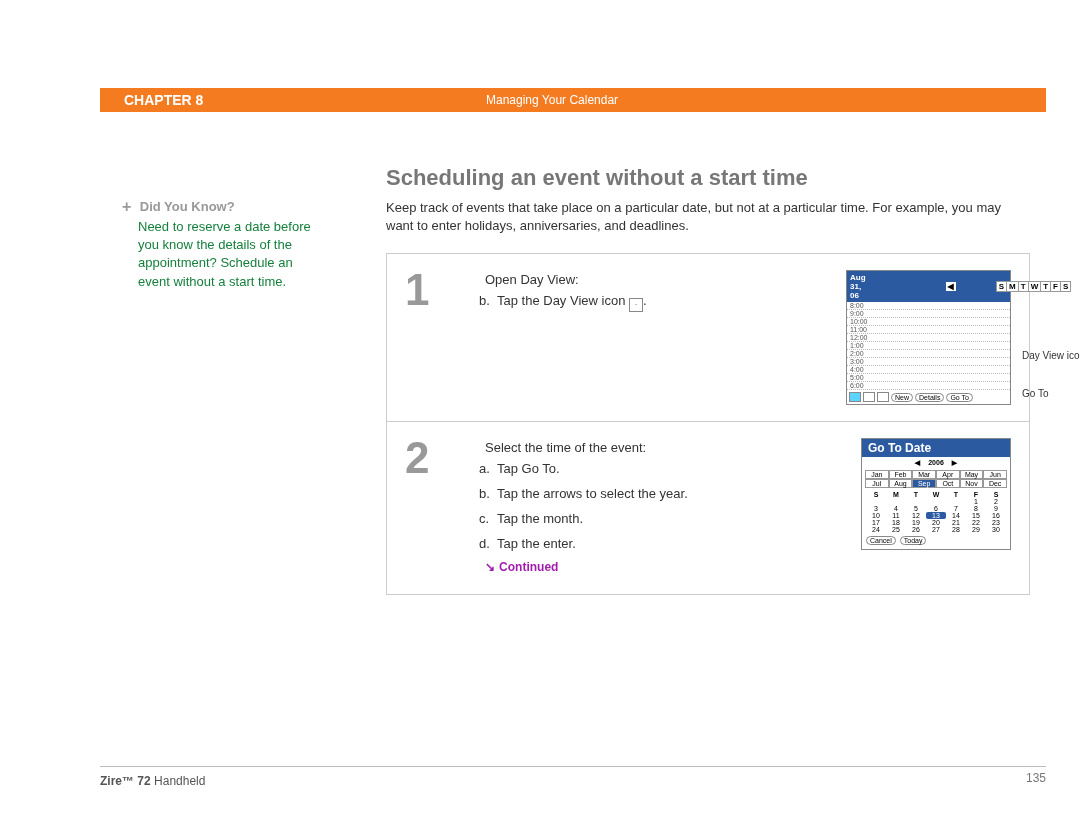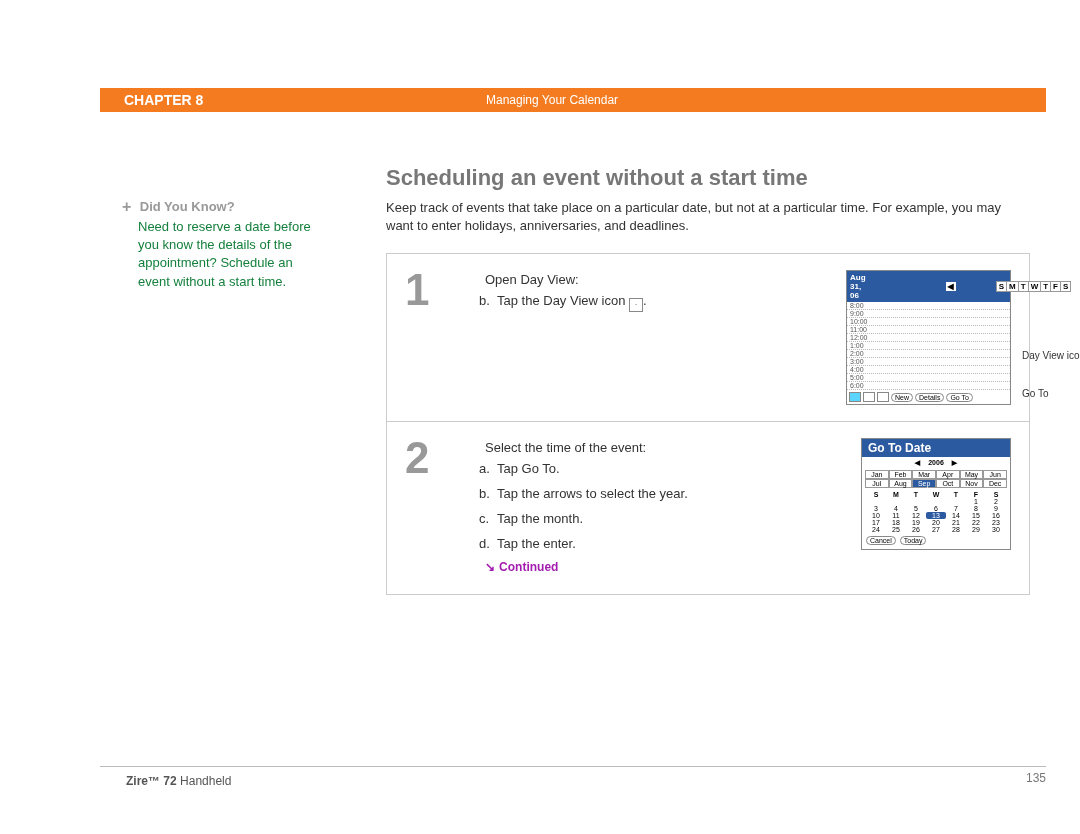--- a/index.html
+++ b/index.html
@@ -50,21 +50,21 @@
   .dow-row { display: grid; grid-template-columns: repeat(7, 1fr); padding: 2px 4px 0; font-weight: bold; }
   .dow-row span { text-align: center; }
   .date-grid { display: grid; grid-template-columns: repeat(7, 1fr); padding: 0 4px; }
   .date-grid span { text-align: center; padding: 0 0; }
   .date-grid span.sel { background: #2C5AA0; color: #fff; border-radius: 2px; }
   .goto-footer { padding: 3px 4px 0; display: flex; gap: 4px; }
   .continued { color: #a21caf; font-weight: bold; font-size: 12px; margin-top: 0; }
   .continued-arrow { display: inline-block; margin-right: 4px; }
   .footer-bar { position: absolute; left: 100px; right: 34px; bottom: 45px; border-top: 1px solid #bbb; padding-top: 4px; }
   .footer-left { font-size: 12px; color: #555; }
-  .footer-left b { font-weight: bold; margin-left: 26px; }
+  .footer-left b { font-weight: bold; }
   .footer-right { position: absolute; right: 0; top: 4px; font-size: 12px; color: #777; }
 </style>
 </head>
 <body>
 
 <div class="header-bar">
   <span class="chapter">CHAPTER 8</span>
   <span class="chapter-title">Managing Your Calendar</span>
 </div>
 

